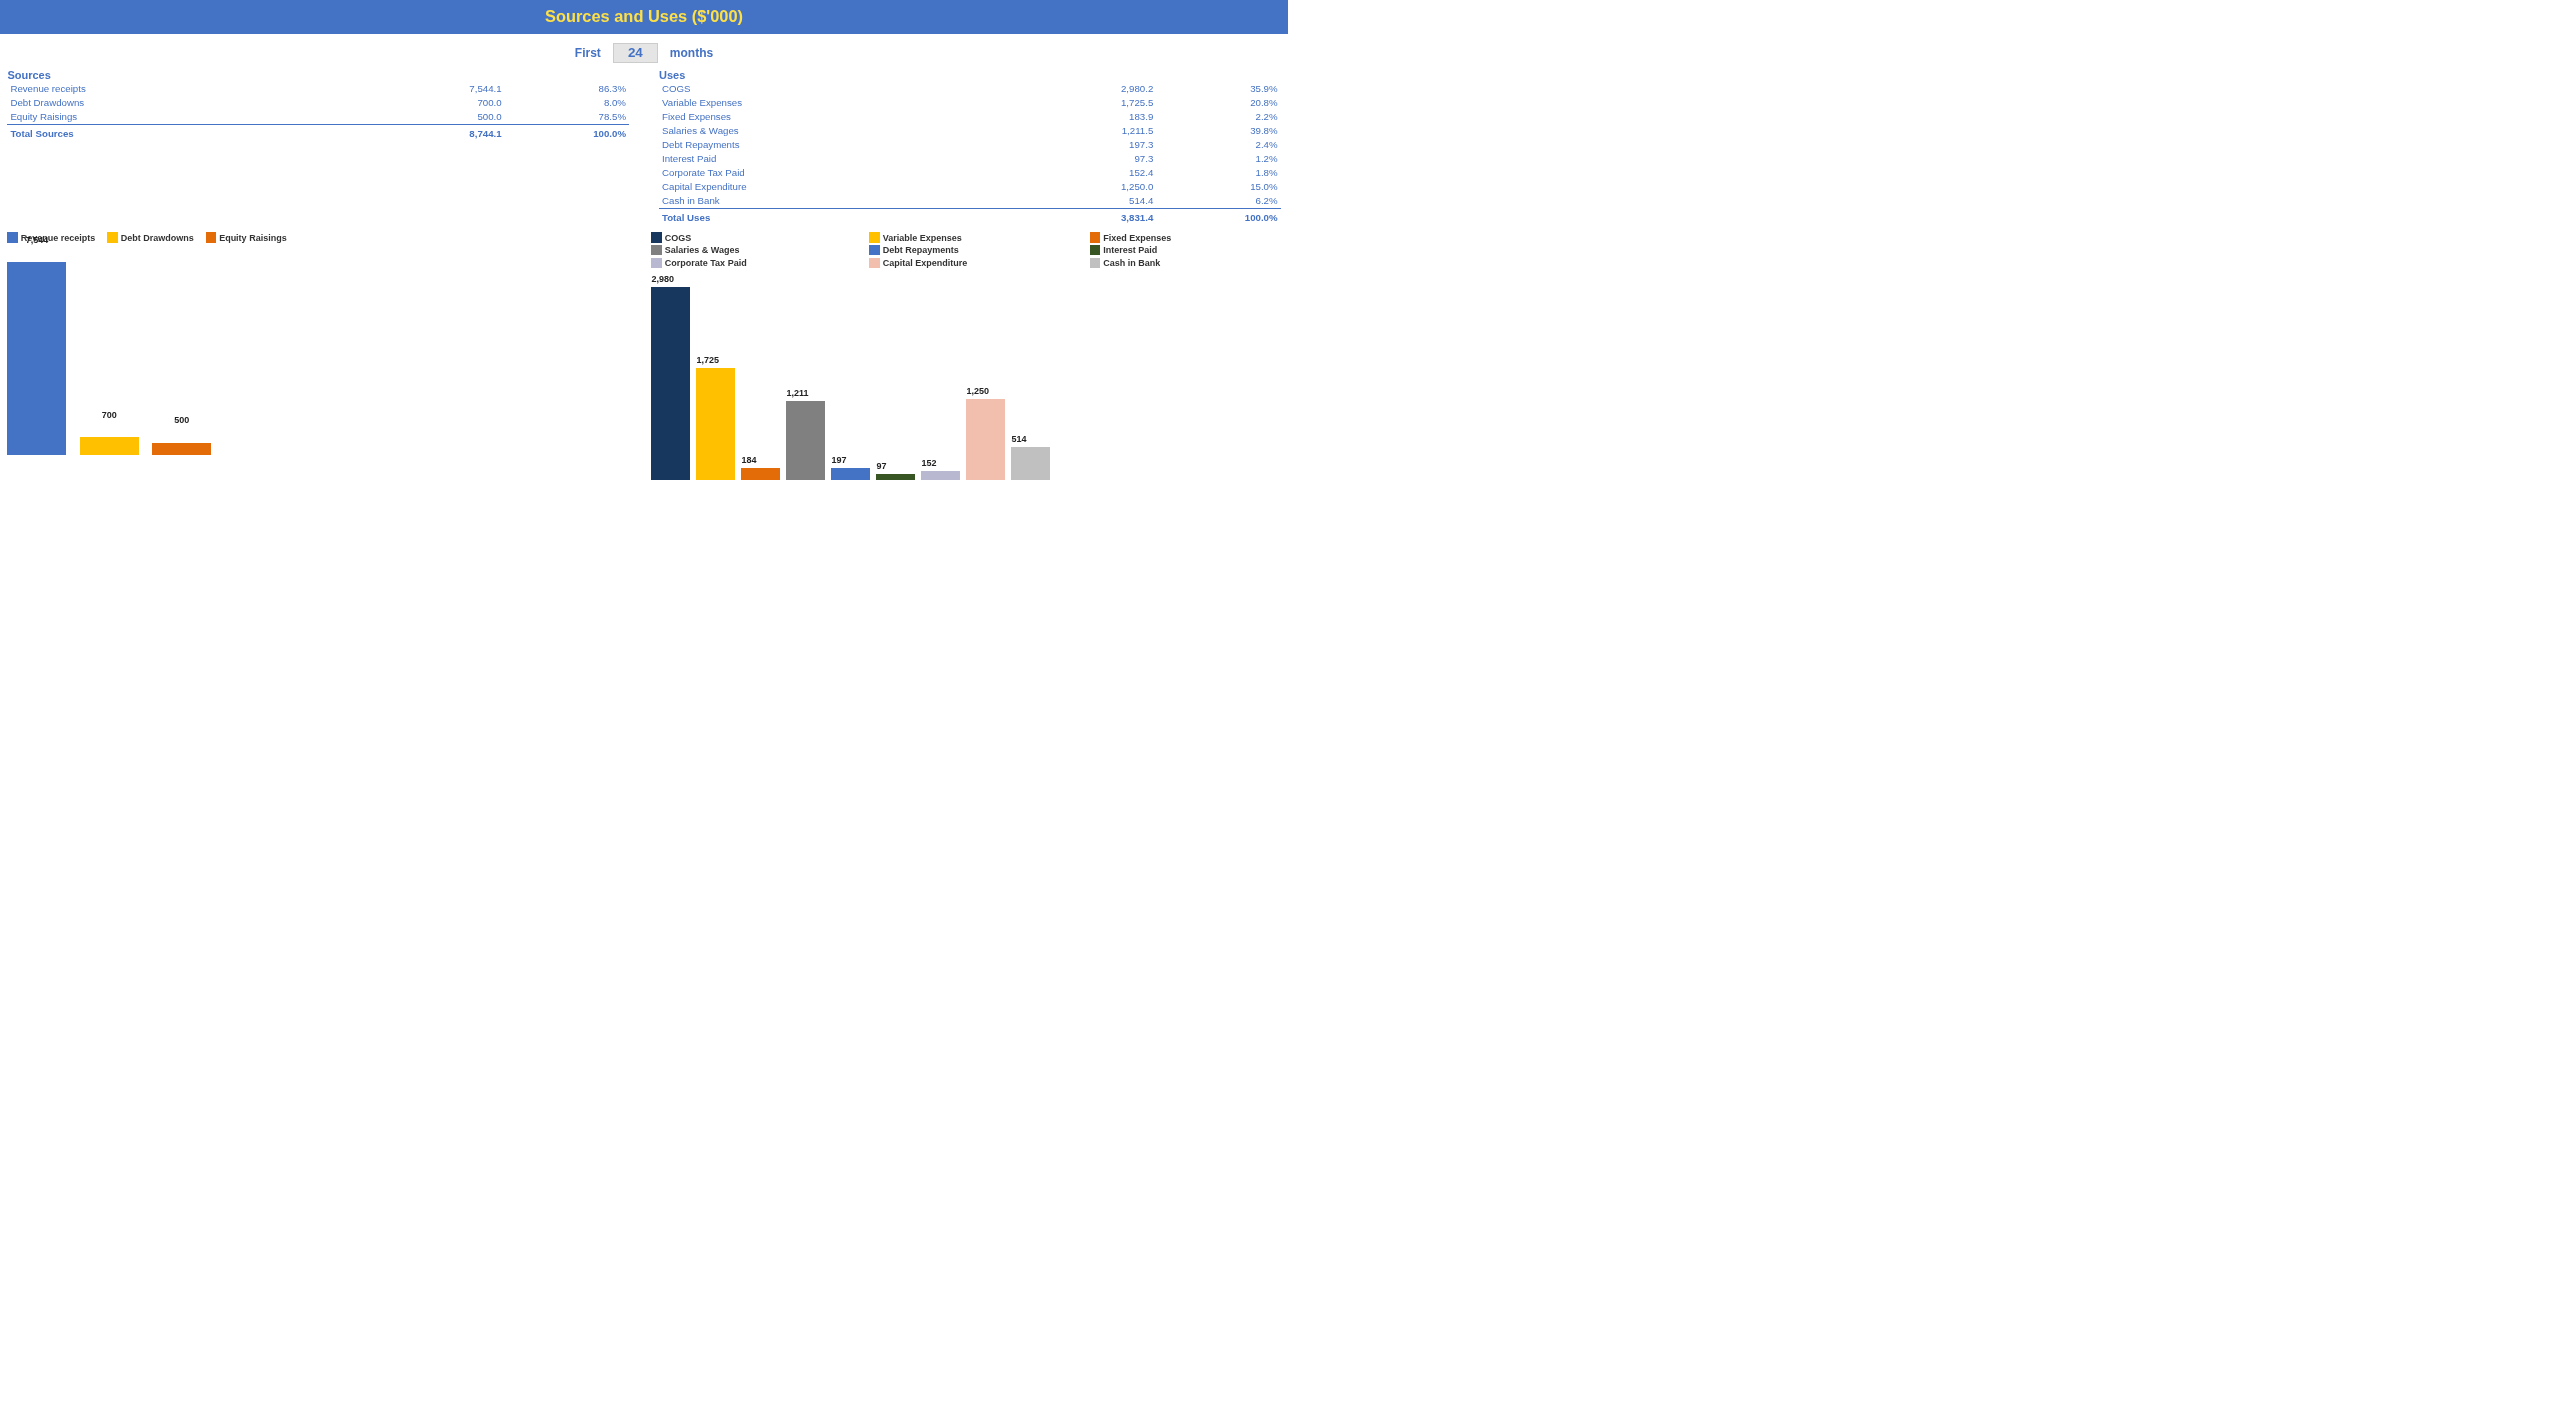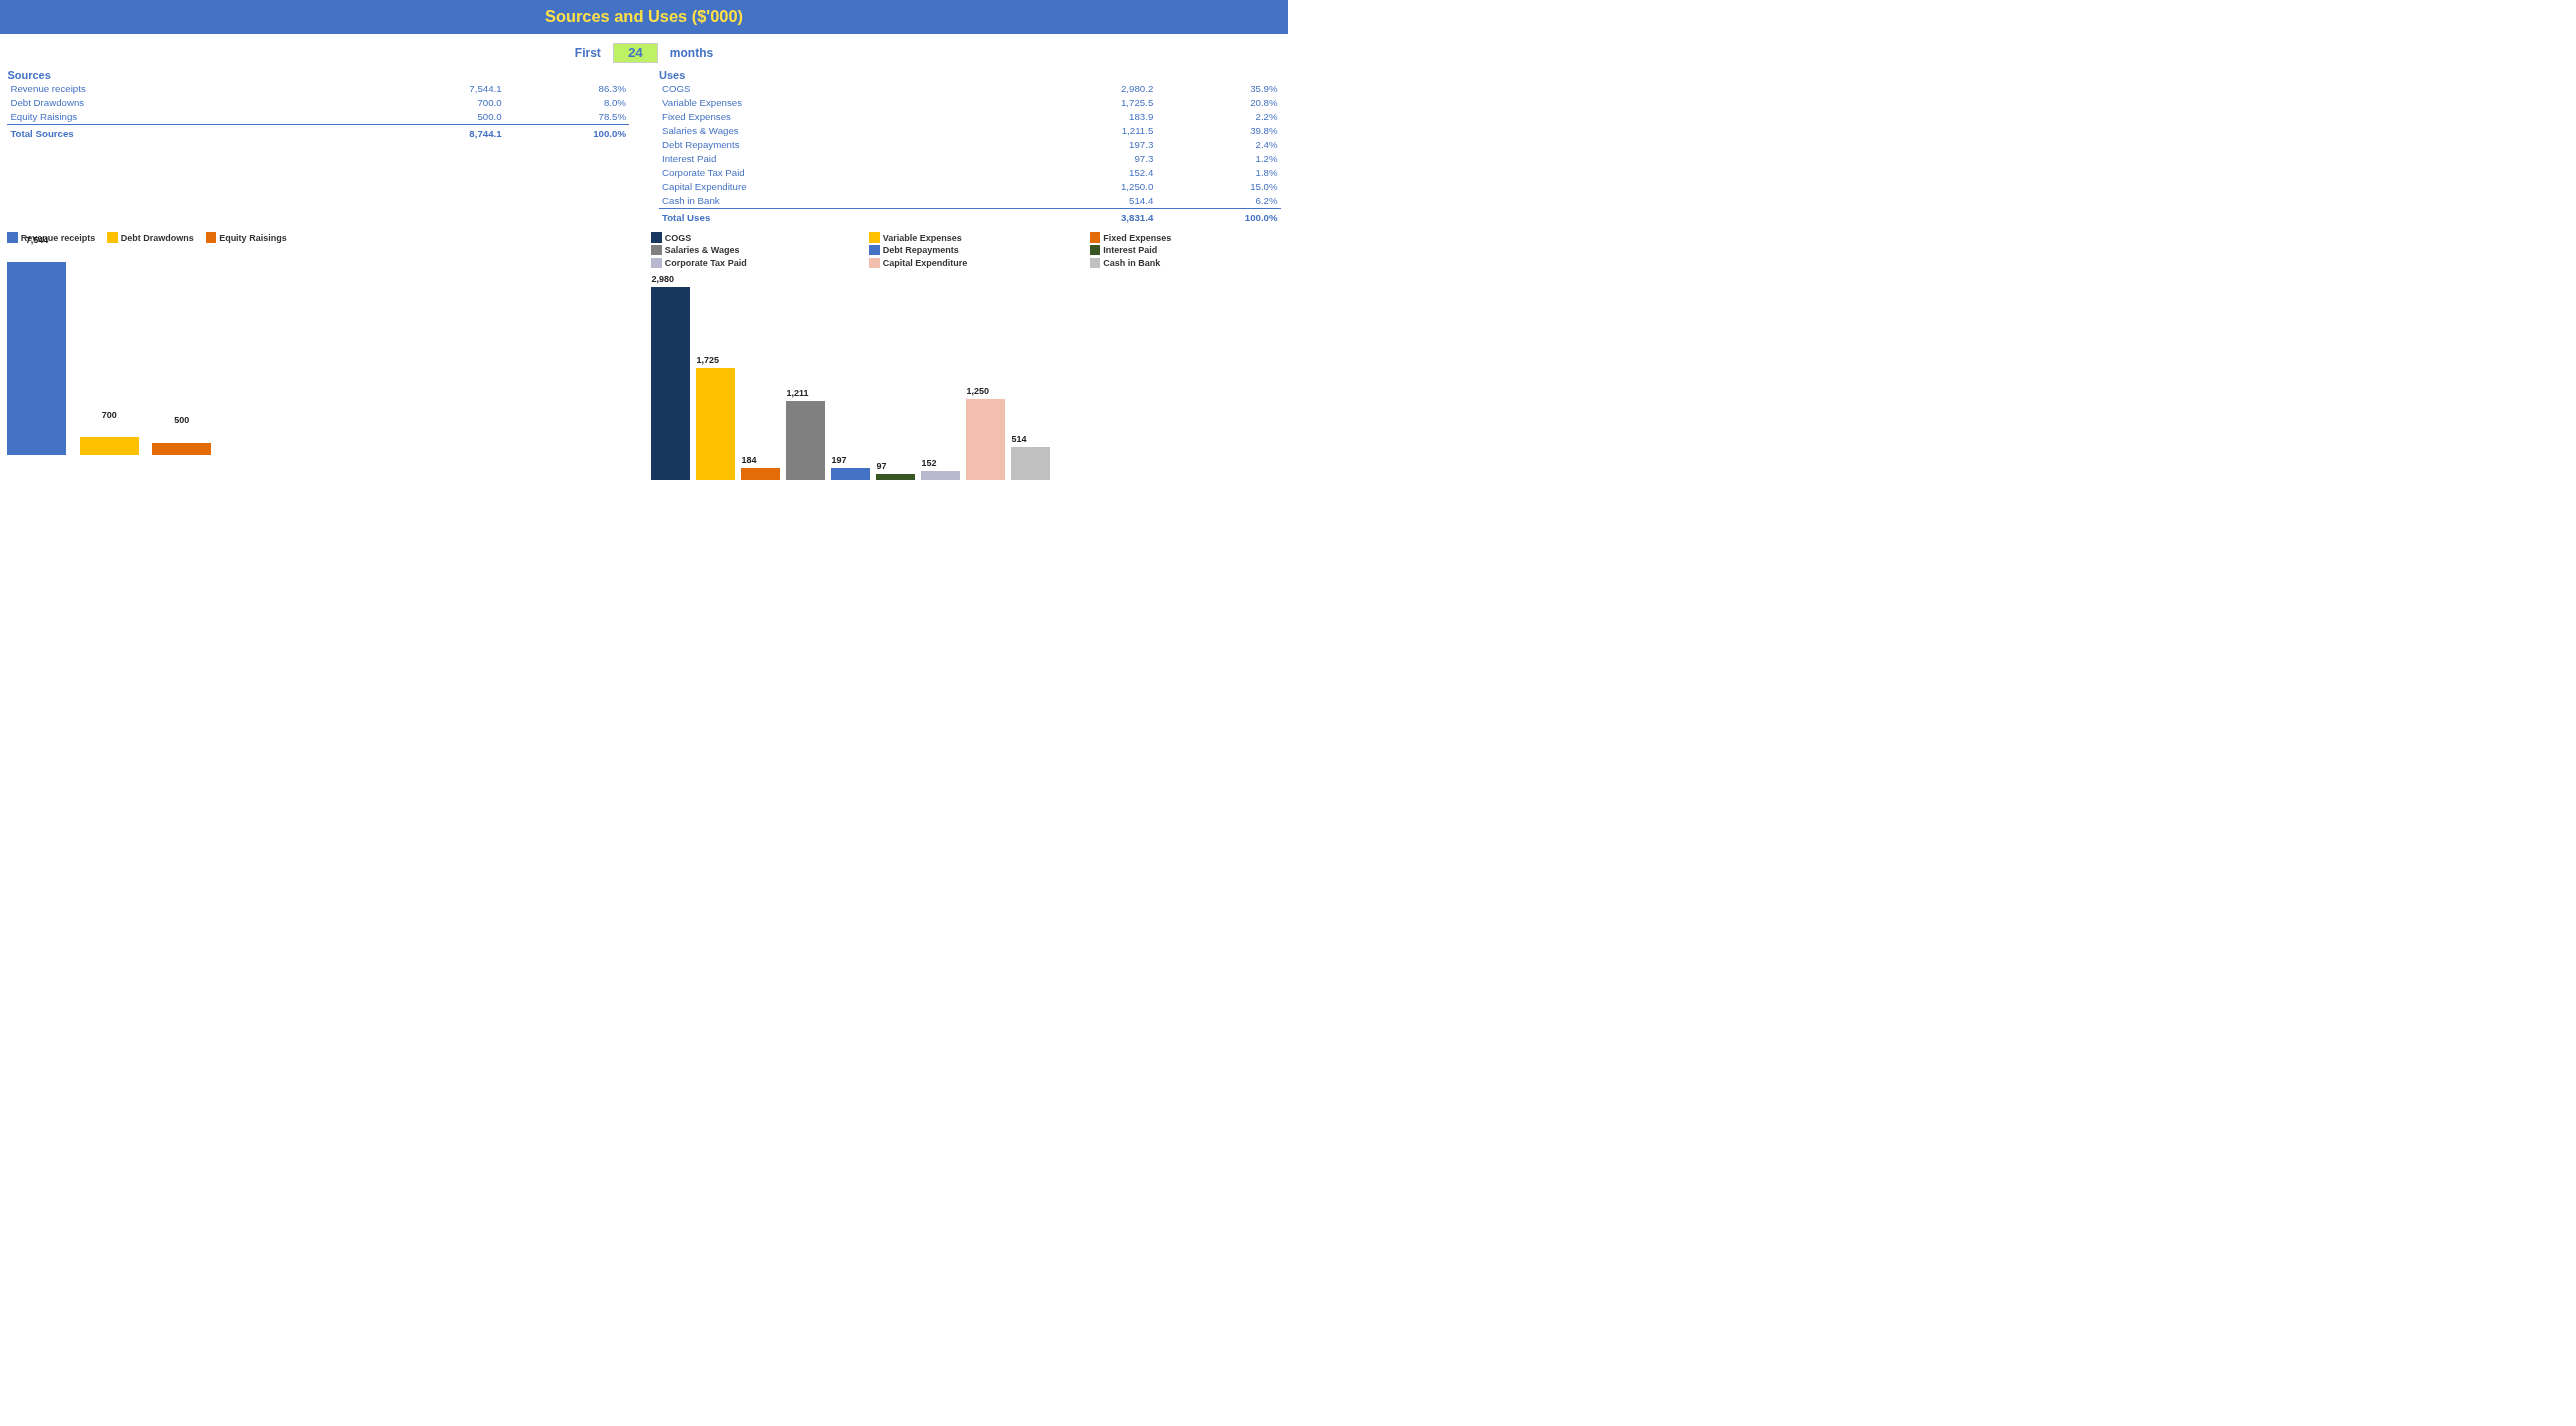--- a/index.html
+++ b/index.html
@@ -23,21 +23,21 @@
       display: flex;
       justify-content: center;
       align-items: center;
       gap: 12px;
       padding: 9px 0 6px 0;
       font-size: 12px;
       font-weight: bold;
       color: #4472C4;
     }
     .months-input {
-      background: #bef264;
+      background: #e5e5e5;
       border: 0.7px solid #ccc;
       color: #4472C4;
       font-size: 13.4px;
       font-weight: bold;
       text-align: center;
       width: 45px;
       padding: 1.5px 3px;
     }
     .two-col {
       display: flex;

